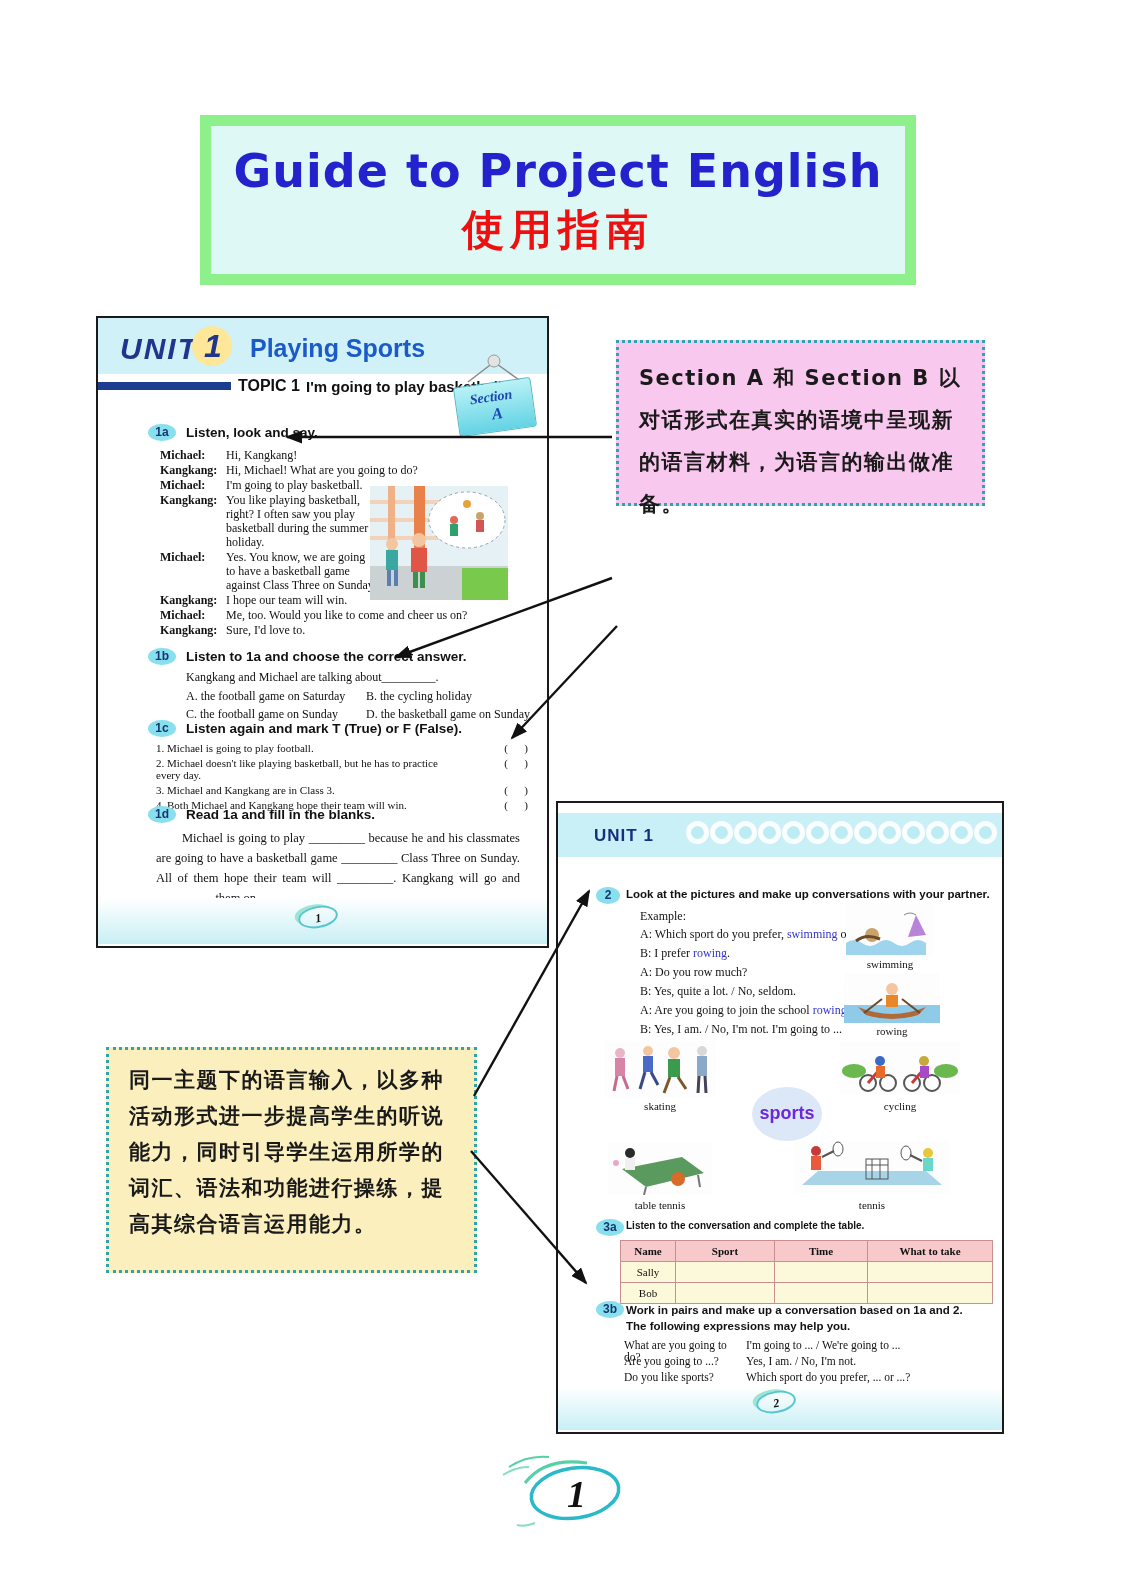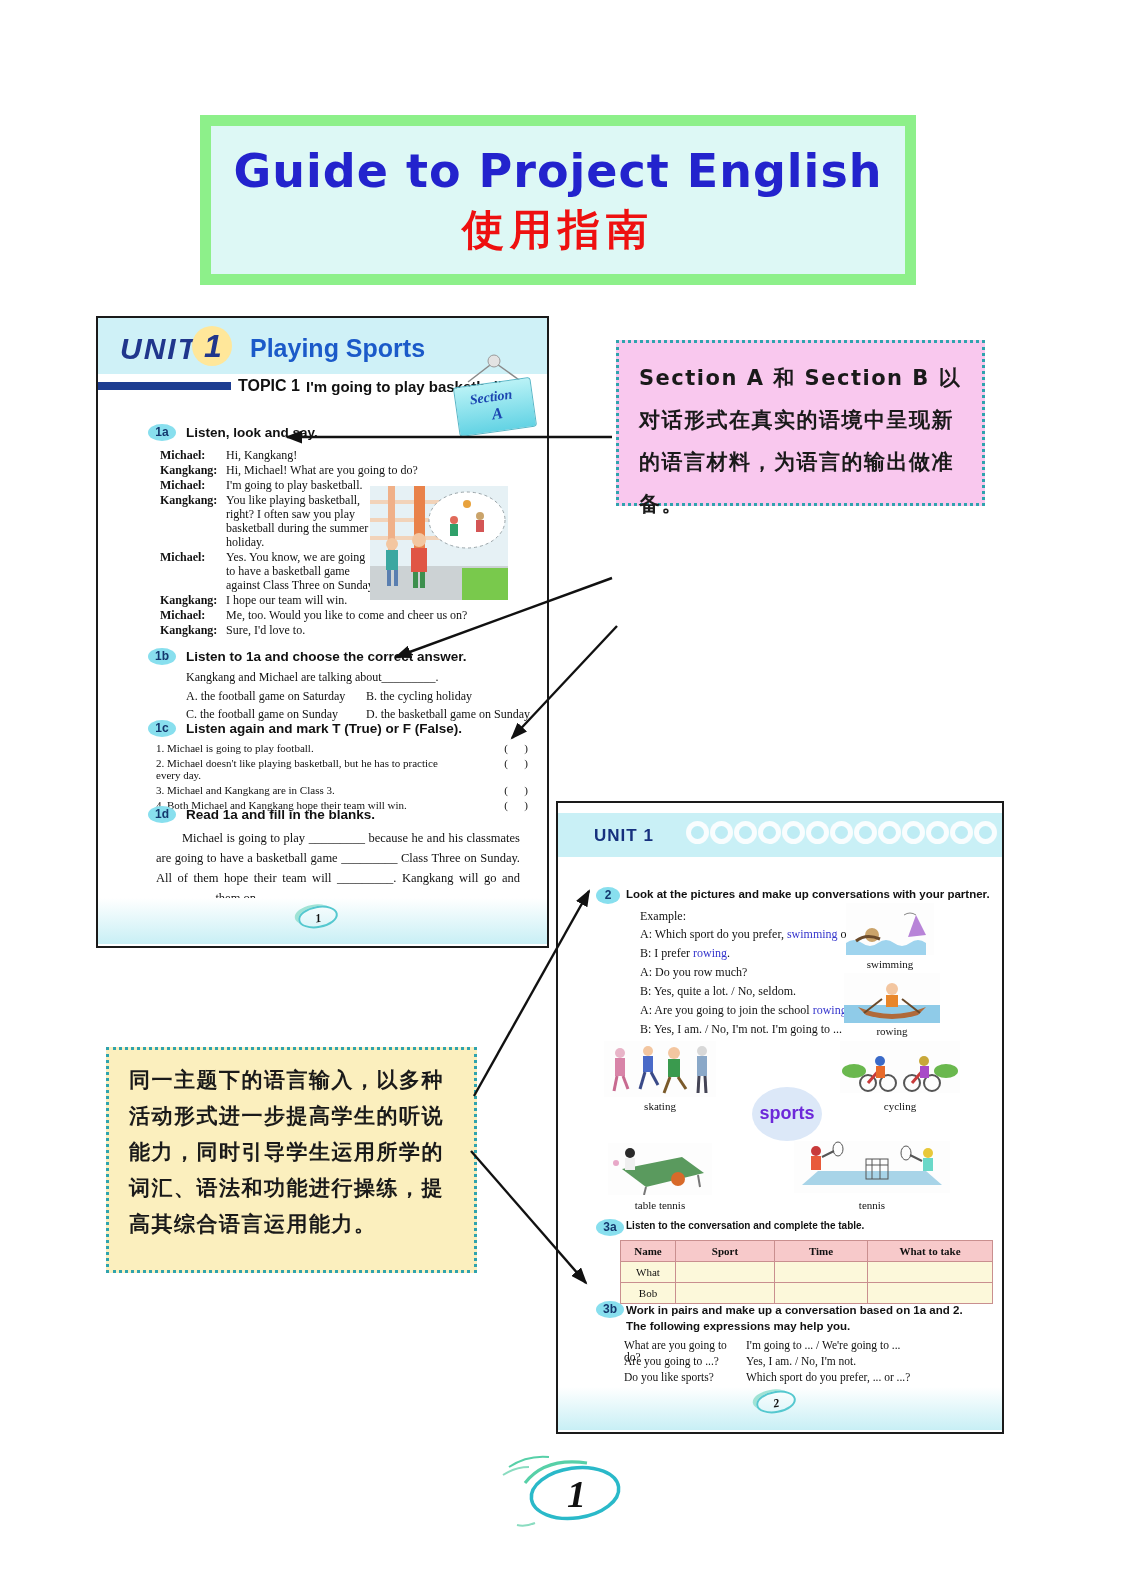--- a/index.html
+++ b/index.html
@@ -329,21 +329,21 @@
     <span class="abs sec-title" style="left:68px;top:417px;font-size:10px;">Listen to the conversation and complete the table.</span>
     <table class="abs t3a" style="left:62px;top:437px;">
       <tbody>
           <tr>
         <th style="width:52px;">Name</th>
         <th style="width:96px;">Sport</th>
         <th style="width:90px;">Time</th>
         <th style="width:122px;">What to take</th>
       </tr>
       <tr>
-        <td>What</td>
+        <td>Sally</td>
             <td></td>
             <td></td>
             <td></td>
       </tr>
       <tr>
         <td>Bob</td>
             <td></td>
             <td></td>
             <td></td>
       </tr>

